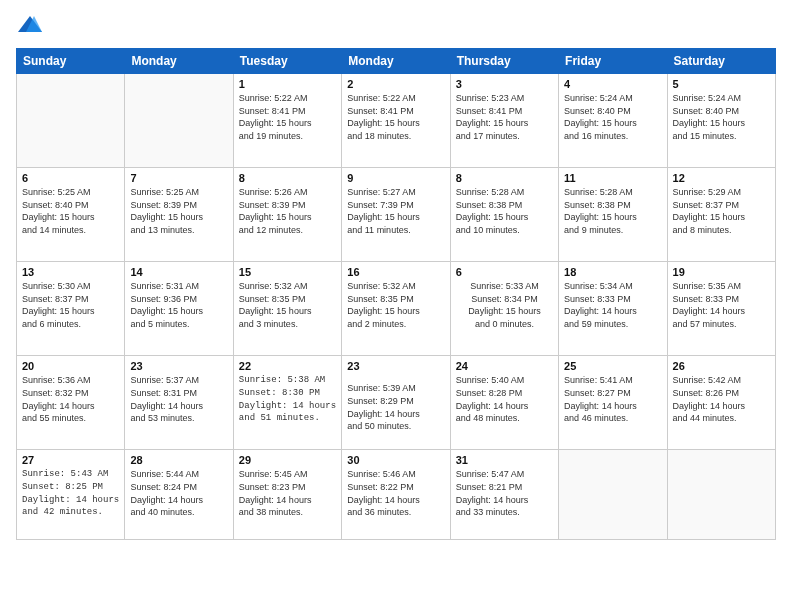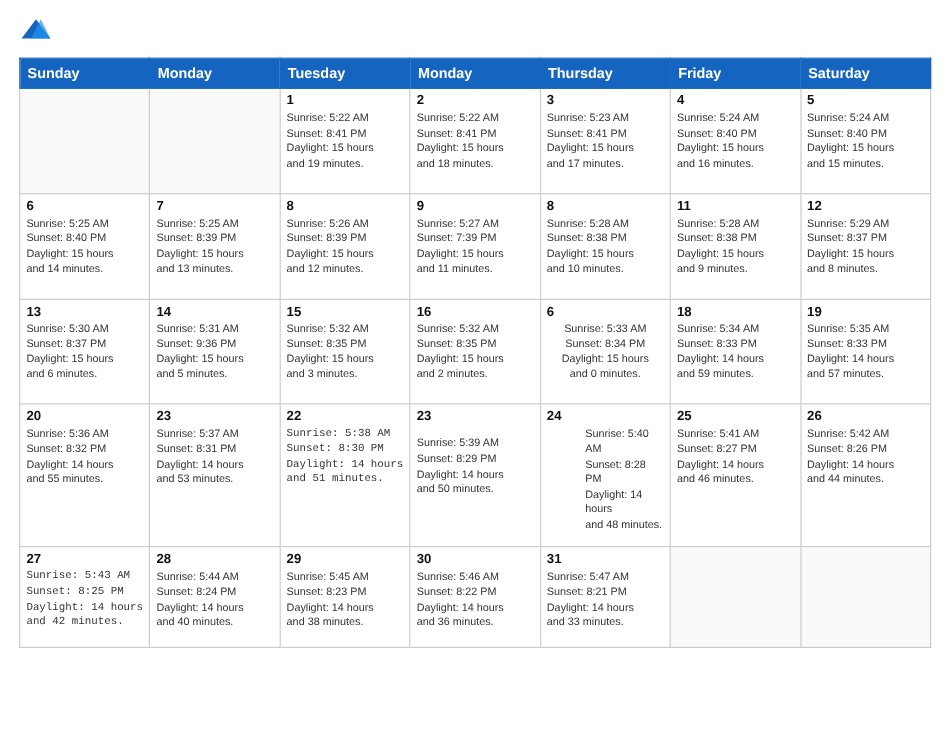--- a/index.html
+++ b/index.html
@@ -301,21 +301,21 @@
           </td>
           <td>
             <div class="day-number">23</div>
             <div class="day-info" style="white-space: pre-line; margin-top: 10px;">Sunrise: 5:39 AM
 Sunset: 8:29 PM
 Daylight: 14 hours
 and 50 minutes.</div>
           </td>
           <td>
             <div class="day-number">24</div>
-            <div class="day-info" style="white-space: pre-line; margin-left: 32px;">Sunrise: 5:40 AM
+            <div class="day-info" style="white-space: pre-line;">Sunrise: 5:40 AM
 Sunset: 8:28 PM
 Daylight: 14 hours
 and 48 minutes.</div>
           </td>
           <td>
             <div class="day-number">25</div>
             <div class="day-info" style="white-space: pre-line;">Sunrise: 5:41 AM
 Sunset: 8:27 PM
 Daylight: 14 hours
 and 46 minutes.</div>

